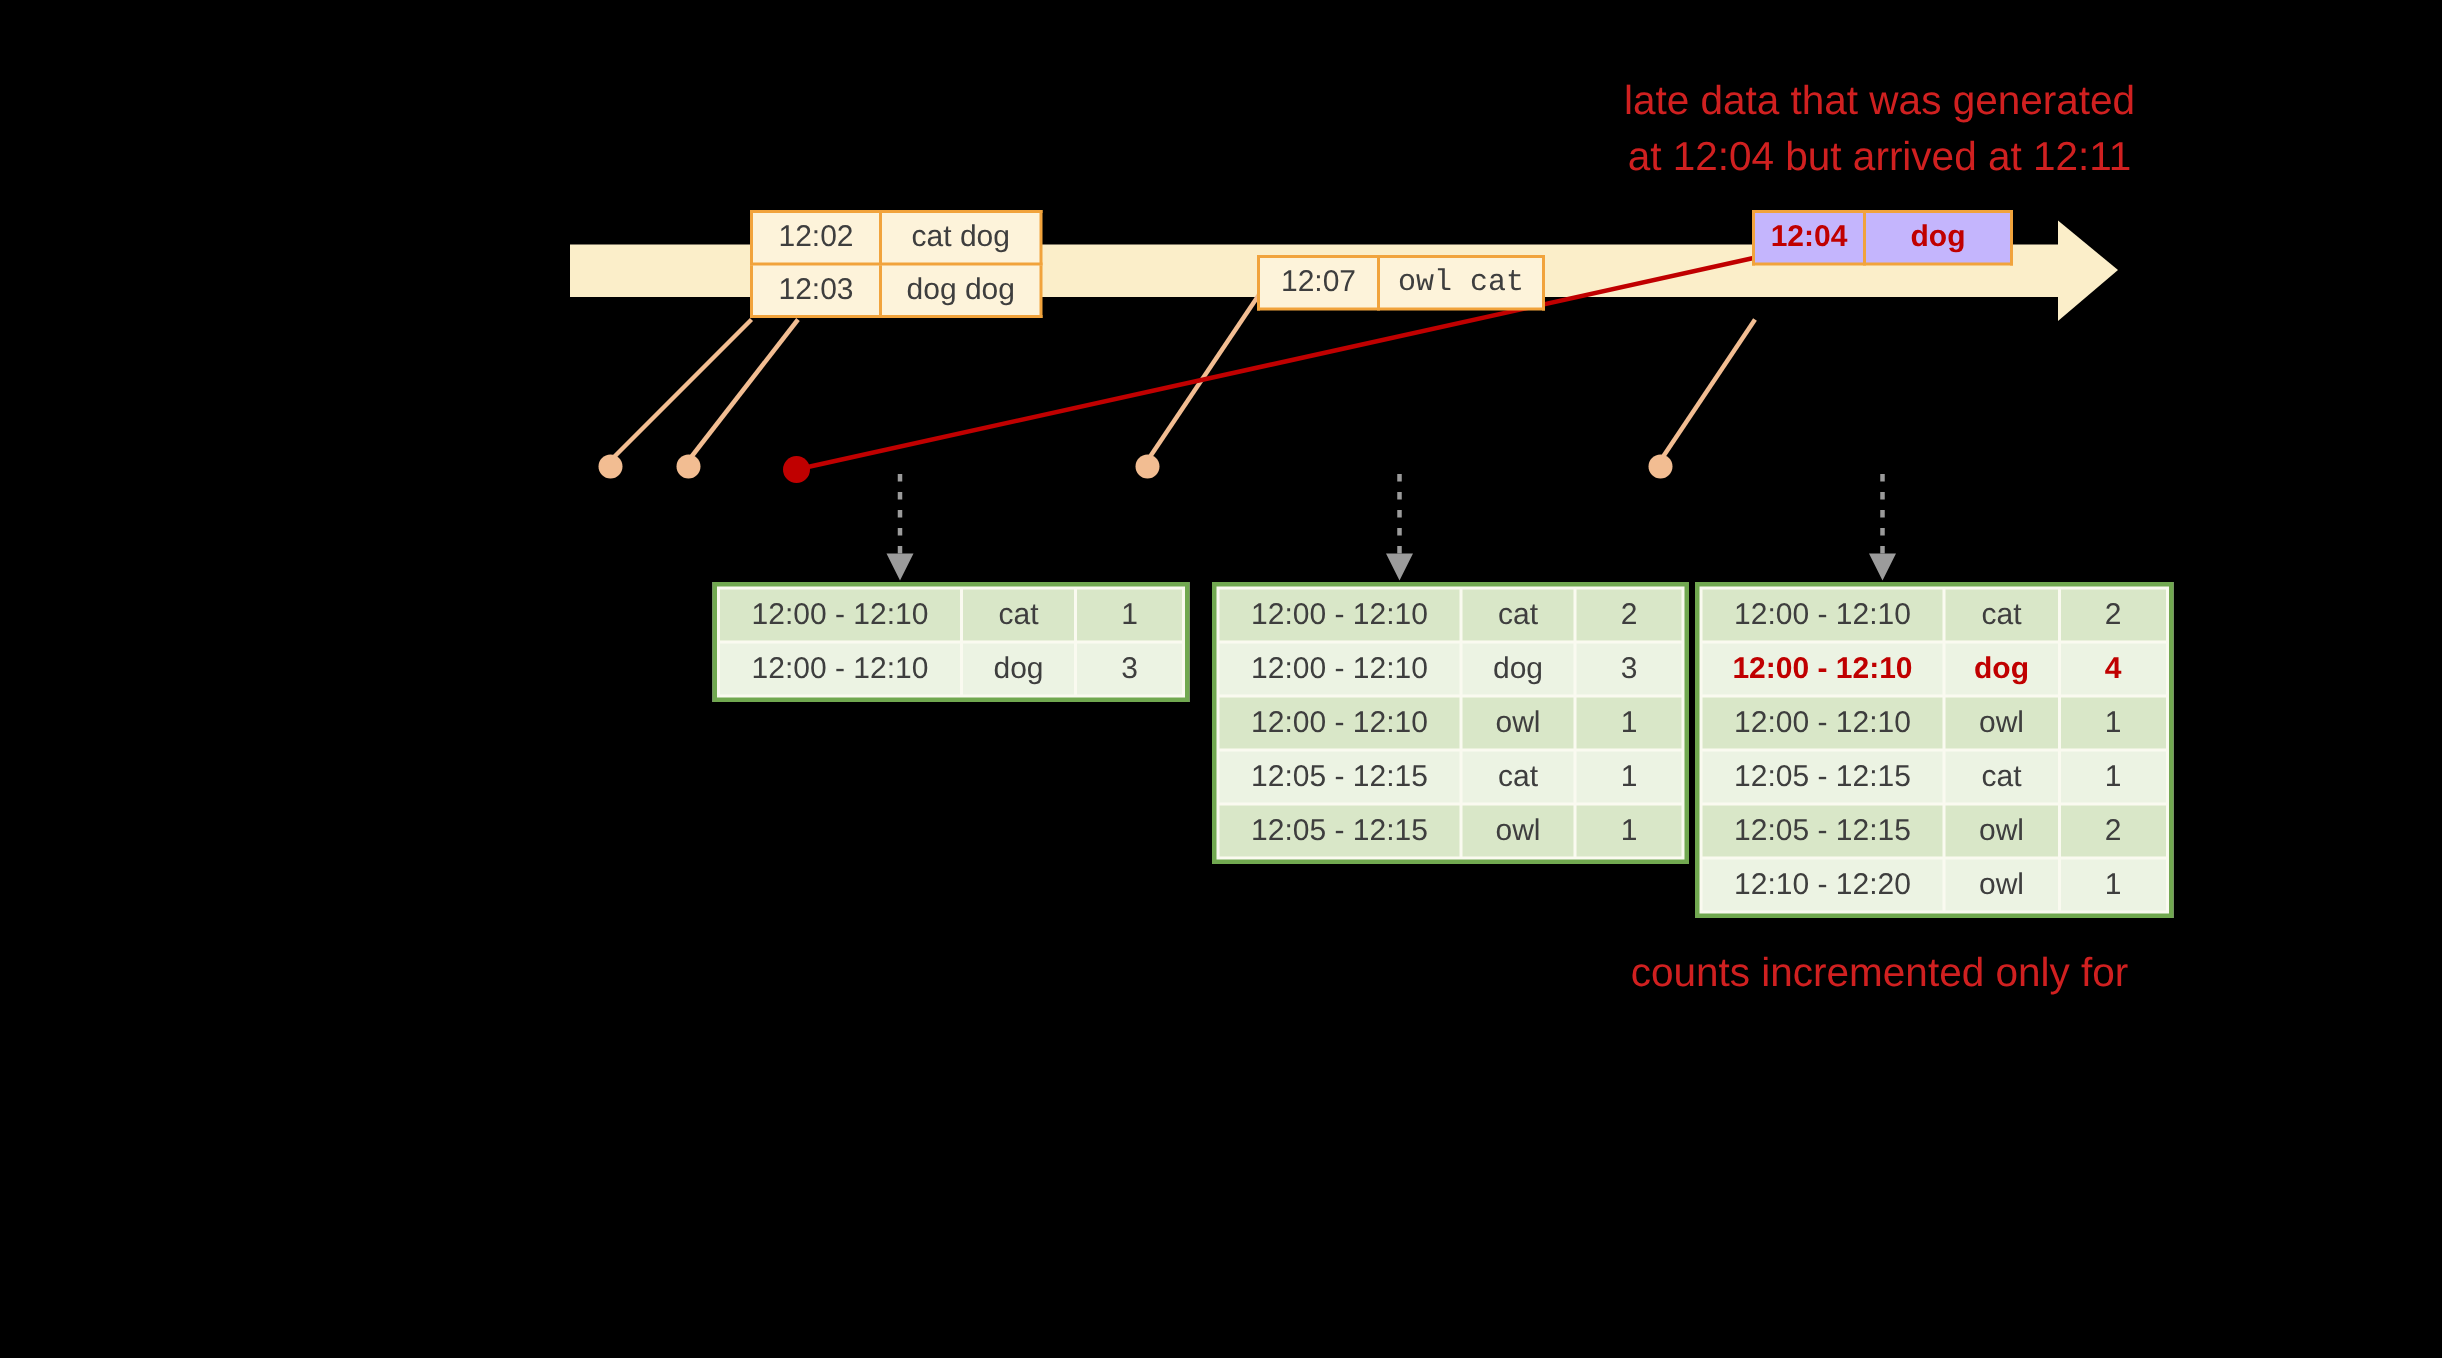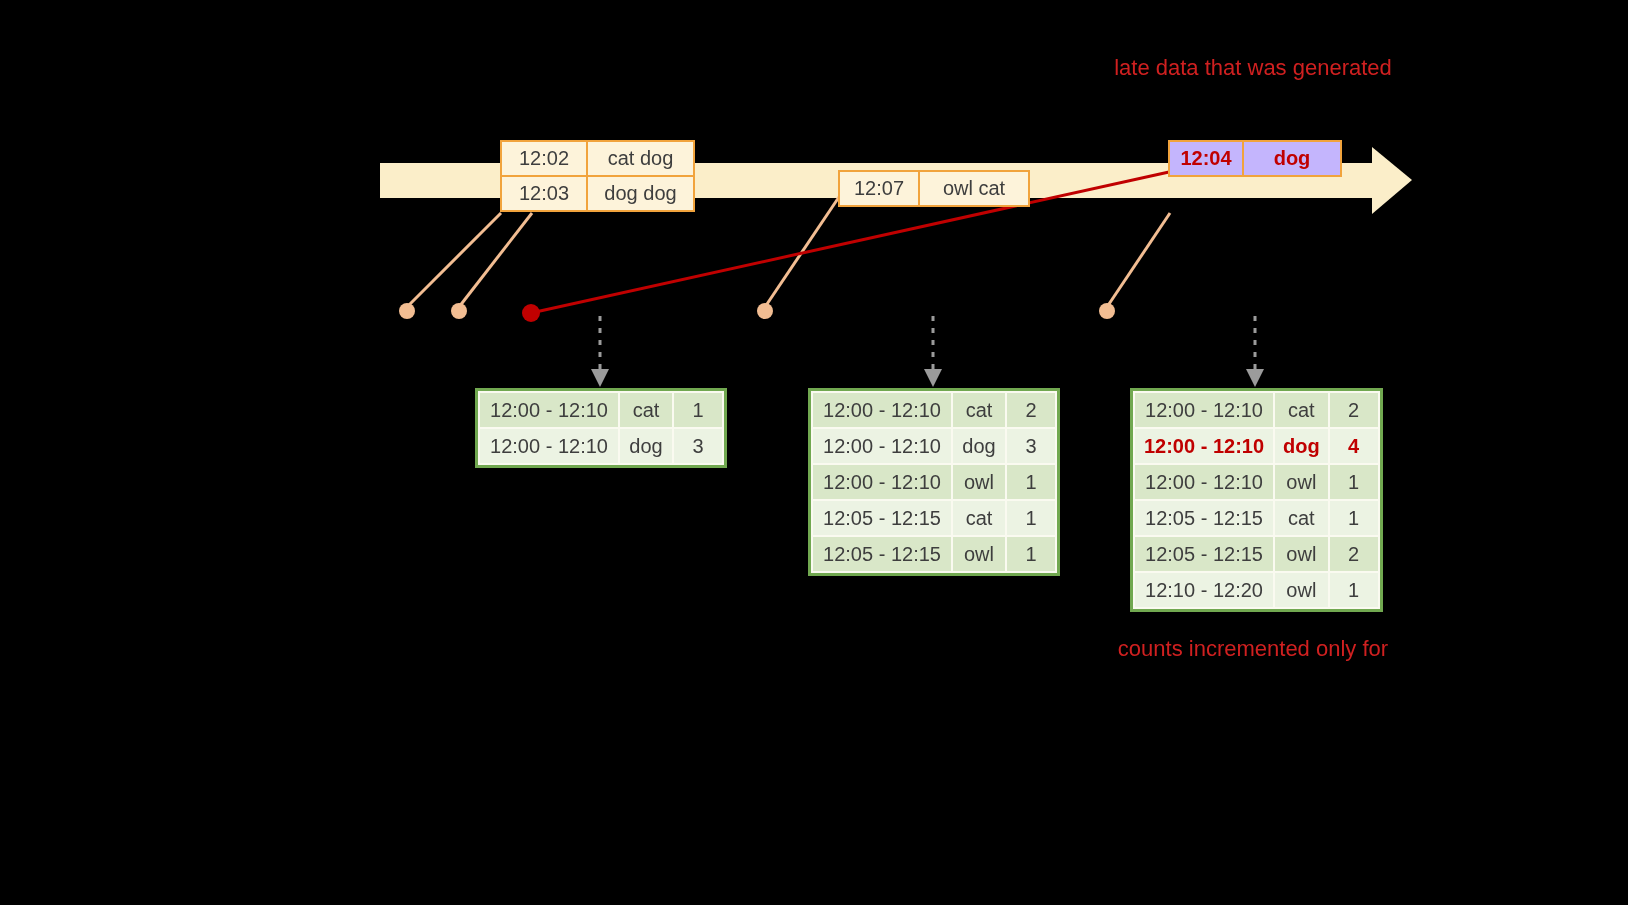--- a/index.html
+++ b/index.html
@@ -12,21 +12,21 @@
     font-family: "Liberation Sans", sans-serif;
   }
   .svg-layer { position: absolute; left: 0; top: 0; }
 
   
   .note {
     position: absolute;
     width: 474px;
     text-align: center;
     color: #d02020;
-    font-size: 22px;
+    font-size: 27px;
     line-height: 37px;
   }
   .top-note { left: 1016px; top: 49px; }
   .bottom-note { left: 1016px; top: 630px; }
 
   
   .etable {
     position: absolute;
     border-collapse: collapse;
   }
@@ -43,39 +43,39 @@
   .etable tr.late td {
     background: #c4b5fd;
     color: #c00000;
     font-weight: bold;
   }
   .etable.t1 { left: 500px; top: 140px; }
   .etable.t1 td.time  { width: 64px; }
   .etable.t1 td.words { width: 85px; }
   .etable.t2 { left: 838px; top: 158px; margin-top: 12px; }
   .etable.t2 td.time  { width: 58px; }
-  .etable.t2 td.words { width: 88px; }
+  .etable.t2 td.words { width: 88px; font-family: Liberation Mono, monospace; }
   .etable.t3 { left: 1168px; top: 140px; }
   .etable.t3 td.time  { width: 52px; }
   .etable.t3 td.words { width: 76px; }
 
   
   .gtable {
     position: absolute;
     border: 3px solid #71a850;
     border-spacing: 2px;
     background: #fafaf0;
   }
   .gtable td {
     background: #d9e7c8;
     color: #3e3e3e;
     font-size: 20px;
     text-align: center;
     height: 34px;
-    padding: 0 8px;
+    padding: 0 19px;
     white-space: nowrap;
   }
   .gtable tr:nth-child(even) td { background: #ecf3e3; }
   .gtable tr.late td { color: #c00000; font-weight: bold; }
   .gtable td.win  { width: 122px; }
   .gtable td.word { width: 36px; margin-left: 40px; }
   .gtable td.cnt  { width: 32px; }
   .gtable.r1 { left: 475px; top: 388px; }
   .gtable.r2 { left: 808px; top: 388px; }
   .gtable.r3 { left: 1130px; top: 388px; }
@@ -106,20 +106,21 @@
     <line x1="600" y1="316" x2="600" y2="370" stroke="#9b9b9b" stroke-width="3" stroke-dasharray="5 7"></line>
     <polygon points="591,369 609,369 600,387" fill="#9b9b9b"></polygon>
     <line x1="933" y1="316" x2="933" y2="370" stroke="#9b9b9b" stroke-width="3" stroke-dasharray="5 7"></line>
     <polygon points="924,369 942,369 933,387" fill="#9b9b9b"></polygon>
     <line x1="1255" y1="316" x2="1255" y2="370" stroke="#9b9b9b" stroke-width="3" stroke-dasharray="5 7"></line>
     <polygon points="1246,369 1264,369 1255,387" fill="#9b9b9b"></polygon>
   </svg>
 
   <div class="note top-note">
     <div>late data that was generated</div>
+    <div>at 12:04 but arrived at 12:11</div>
   </div>
 
   <table class="etable t1">
     <tbody>
       <tr>
         <td class="time">12:02</td>
         <td class="words">cat dog</td>
       </tr>
       <tr>
         <td class="time">12:03</td>

